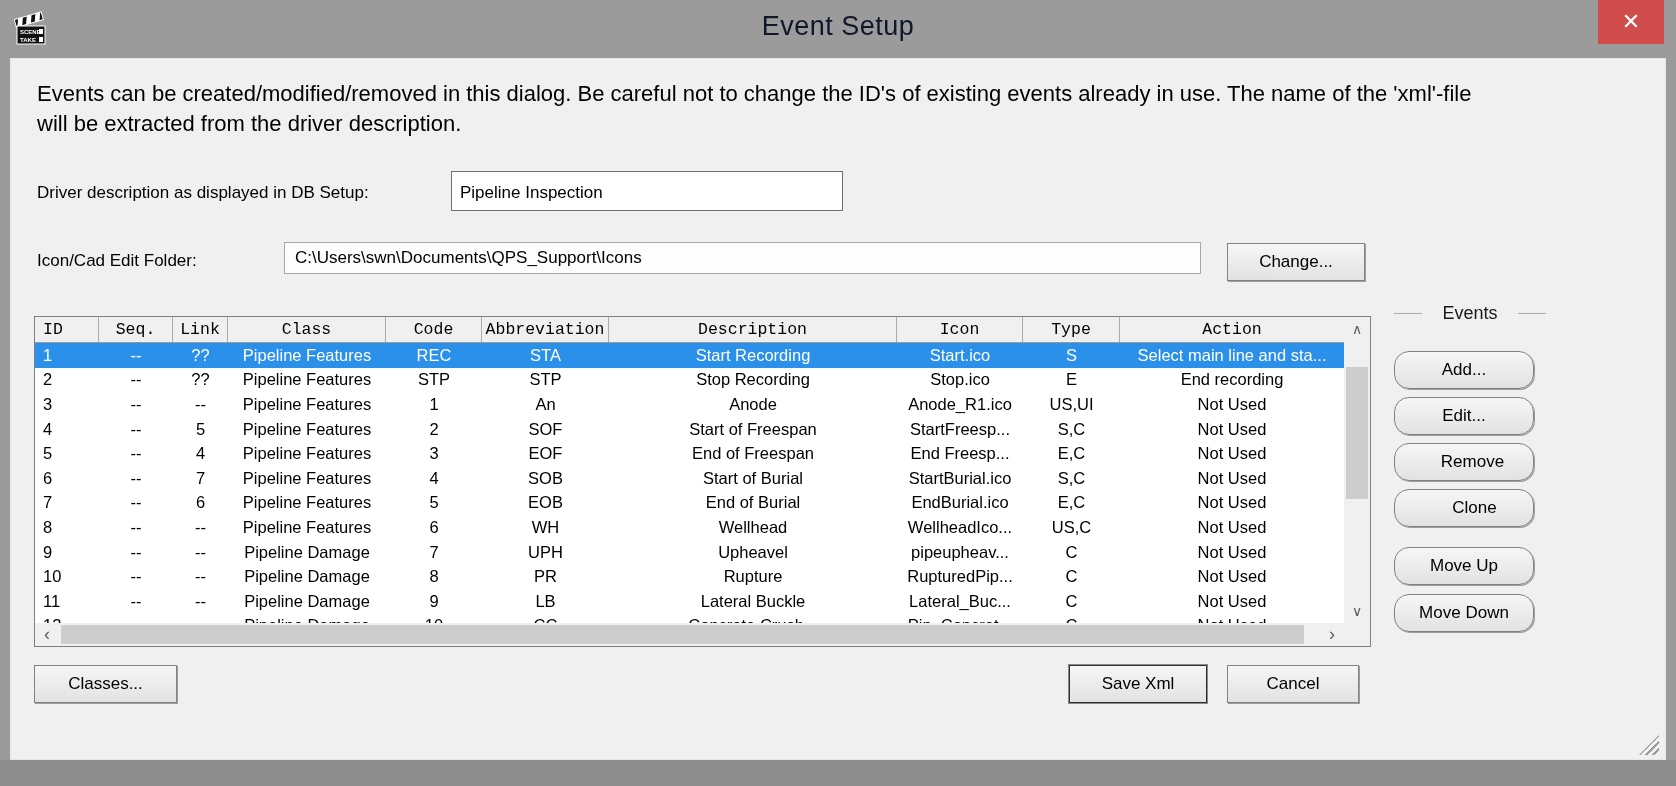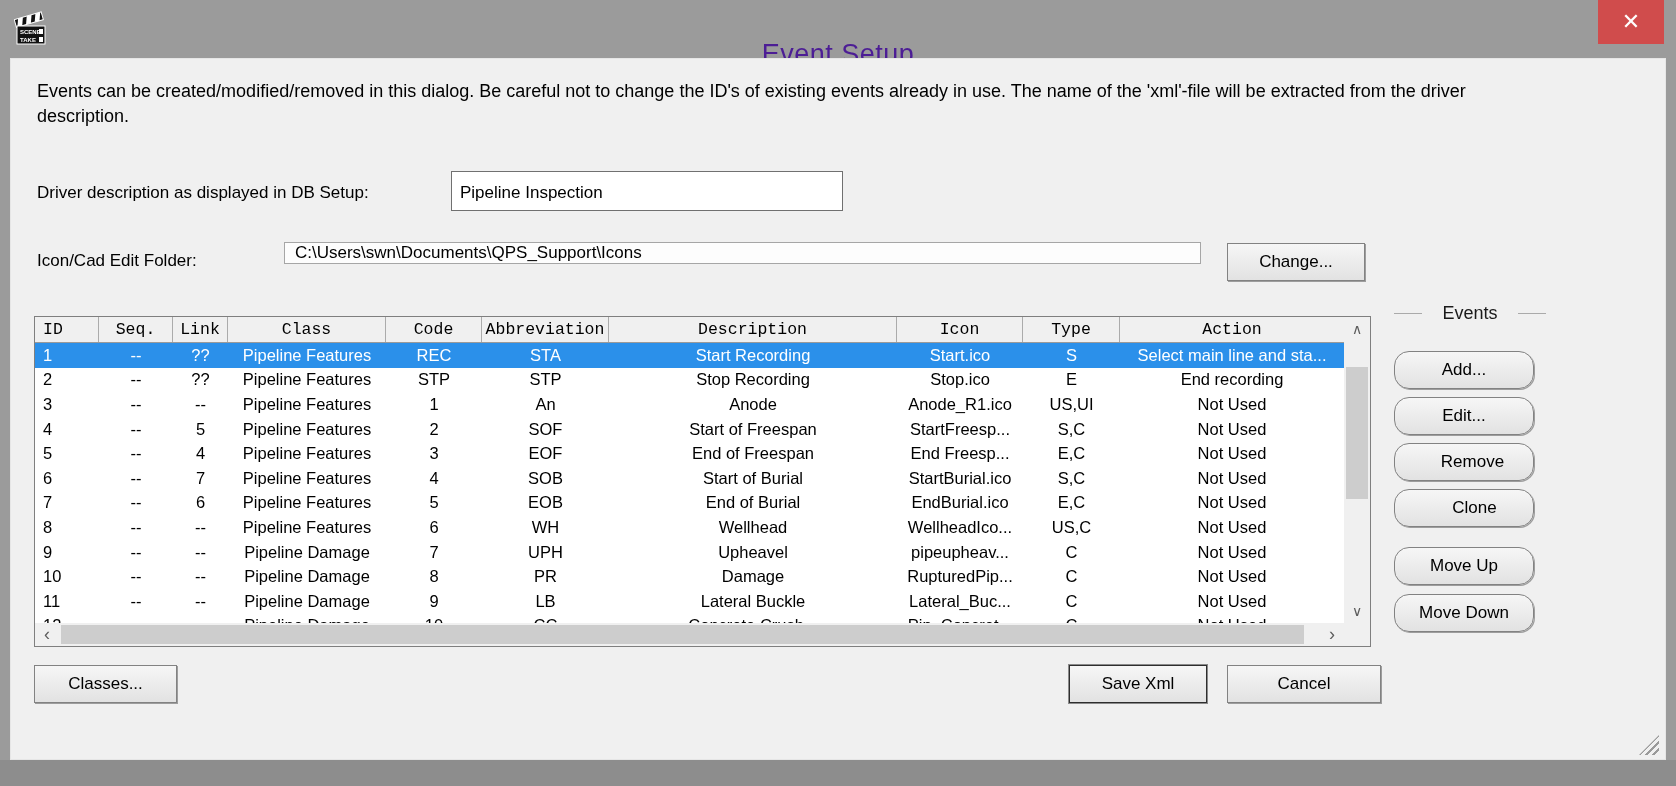--- a/index.html
+++ b/index.html
@@ -3,55 +3,55 @@
 <meta charset="utf-8">
 <style>
   * { margin:0; padding:0; box-sizing:border-box; }
   html,body { width:1676px; height:786px; overflow:hidden; }
   body { background:#9b9b9b; font-family:"Liberation Sans", sans-serif; position:relative; }
 
   
   .titlebar { position:absolute; left:0; top:0; width:1676px; height:58px; background:#9b9b9b; }
   .app-icon { position:absolute; left:14px; top:11px; width:34px; height:36px; }
   .title { position:absolute; left:0; top:11px; width:100%; text-align:center;
-           font-size:27px; color:#4c1d95; letter-spacing:.5px;margin-top:28px; }
+           font-size:27px; color:#0f172a; letter-spacing:.5px; }
   .close-btn { position:absolute; left:1598px; top:0; width:66px; height:44px;
                background:#d04c4c; color:#fff; display:flex; align-items:center;
                justify-content:center; font-size:22px; cursor:pointer; }
 
   
   .panel { position:absolute; left:10px; top:58px; width:1656px; height:702px;
            background:#f0f0f0; border:1px solid #e6e6e6; }
   .bottom-strip { position:absolute; left:0; top:760px; width:1676px; height:26px; background:#8d8d8d; }
 
-  .intro { position:absolute; left:26px; top:20px; width:1450px; font-size:18px;
+  .intro { position:absolute; left:26px; top:20px; width:1450px; font-size:22px;
            color:#000; line-height:1.38; }
 
   .field-label { position:absolute; font-size:17px; color:#000; }
   .lbl-driver { left:26px; top:124px; }
   .lbl-folder { left:26px; top:192px; }
 
   .driver-input { position:absolute; left:440px; top:112px; width:392px; height:40px;
                   border:1px solid #707070; background:#fff; font-family:"Liberation Sans",sans-serif;
                   font-size:17px; padding:3px 8px 0 8px; color:#000; outline:none;
                   vertical-align:top; }
-  .folder-box { position:absolute; left:273px; top:183px; width:917px; height:22px;
+  .folder-box { position:absolute; left:273px; top:183px; width:917px; height:32px;
                 border:1px solid #a6a6a6; background:#fdfdfd; font-size:17px; color:#000;
                 display:flex; align-items:center; padding-left:10px; }
 
   
   .btn { position:absolute; display:flex; align-items:center; justify-content:center;
          font-family:"Liberation Sans",sans-serif; font-size:17px; color:#000;
          background:linear-gradient(#f6f6f6,#e2e2e2); border:1px solid #828282;
          box-shadow:1px 1px 0 rgba(90,90,90,.55); cursor:pointer; }
   .btn-change   { left:1216px; top:184px; width:138px; height:38px; }
   .btn-classes  { left:23px;  top:606px; width:143px; height:38px; }
   .btn-save     { left:1058px; top:606px; width:138px; height:38px; border:1px solid #2e2e2e;
                   box-shadow:0 0 0 1px #8a8a8a, 1px 1px 0 rgba(90,90,90,.55); }
-  .btn-cancel   { left:1216px; top:606px; width:154px; height:38px; }
+  .btn-cancel   { left:1216px; top:606px; width:132px; height:38px; }
 
   
   .events-group-label { position:absolute; left:1383px; top:244px; width:152px;
                         display:flex; align-items:center; gap:20px; }
   .events-group-label .line { flex:1; height:0; border-top:1px solid #aaa; }
   .events-group-label .txt { font-size:18px; color:#1a1a1a; }
   .ev-btn { left:1383px; width:140px; height:38px;border-radius:15px; }
   .ev-0 { top:292px; } .ev-1 { top:338px; } .ev-2 { top:384px;padding-left:17px; }
   .ev-3 { top:430px;padding-left:21px; } .ev-4 { top:488px; } .ev-5 { top:535px; }
 
@@ -251,21 +251,21 @@
             <div class="td c8">C</div>
             <div class="td c9">Not Used</div>
           </div>
           <div class="tr">
             <div class="td c0">10</div>
             <div class="td c1">--</div>
             <div class="td c2">--</div>
             <div class="td c3">Pipeline Damage</div>
             <div class="td c4">8</div>
             <div class="td c5">PR</div>
-            <div class="td c6">Damage</div>
+            <div class="td c6">Rupture</div>
             <div class="td c7">RupturedPip...</div>
             <div class="td c8">C</div>
             <div class="td c9">Not Used</div>
           </div>
           <div class="tr">
             <div class="td c0">11</div>
             <div class="td c1">--</div>
             <div class="td c2">--</div>
             <div class="td c3">Pipeline Damage</div>
             <div class="td c4">9</div>

